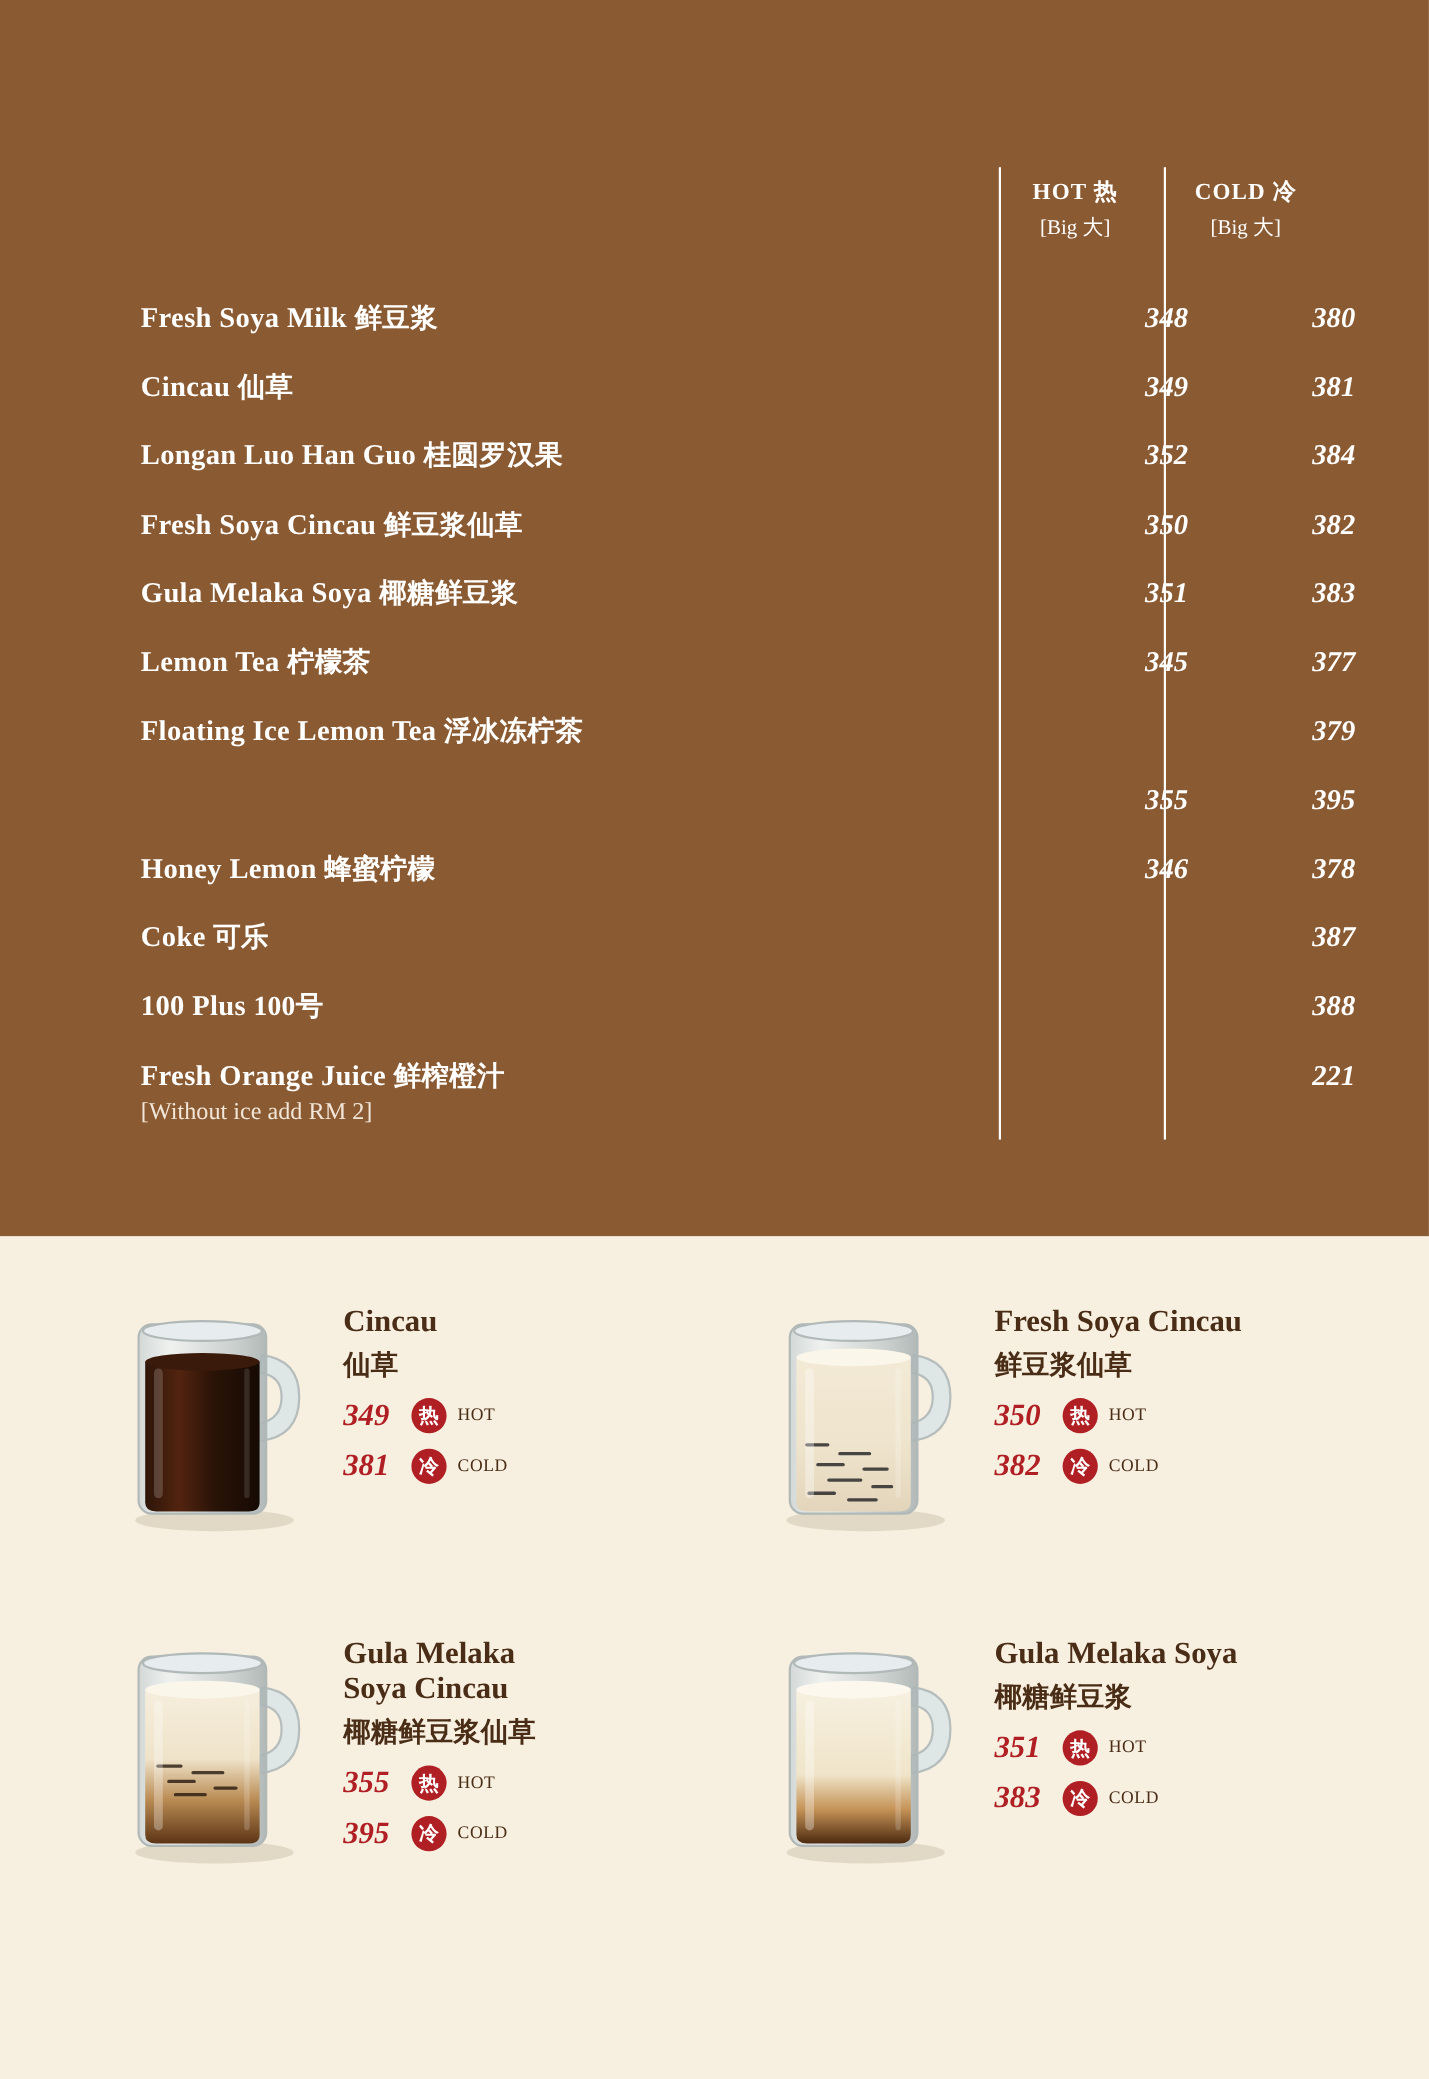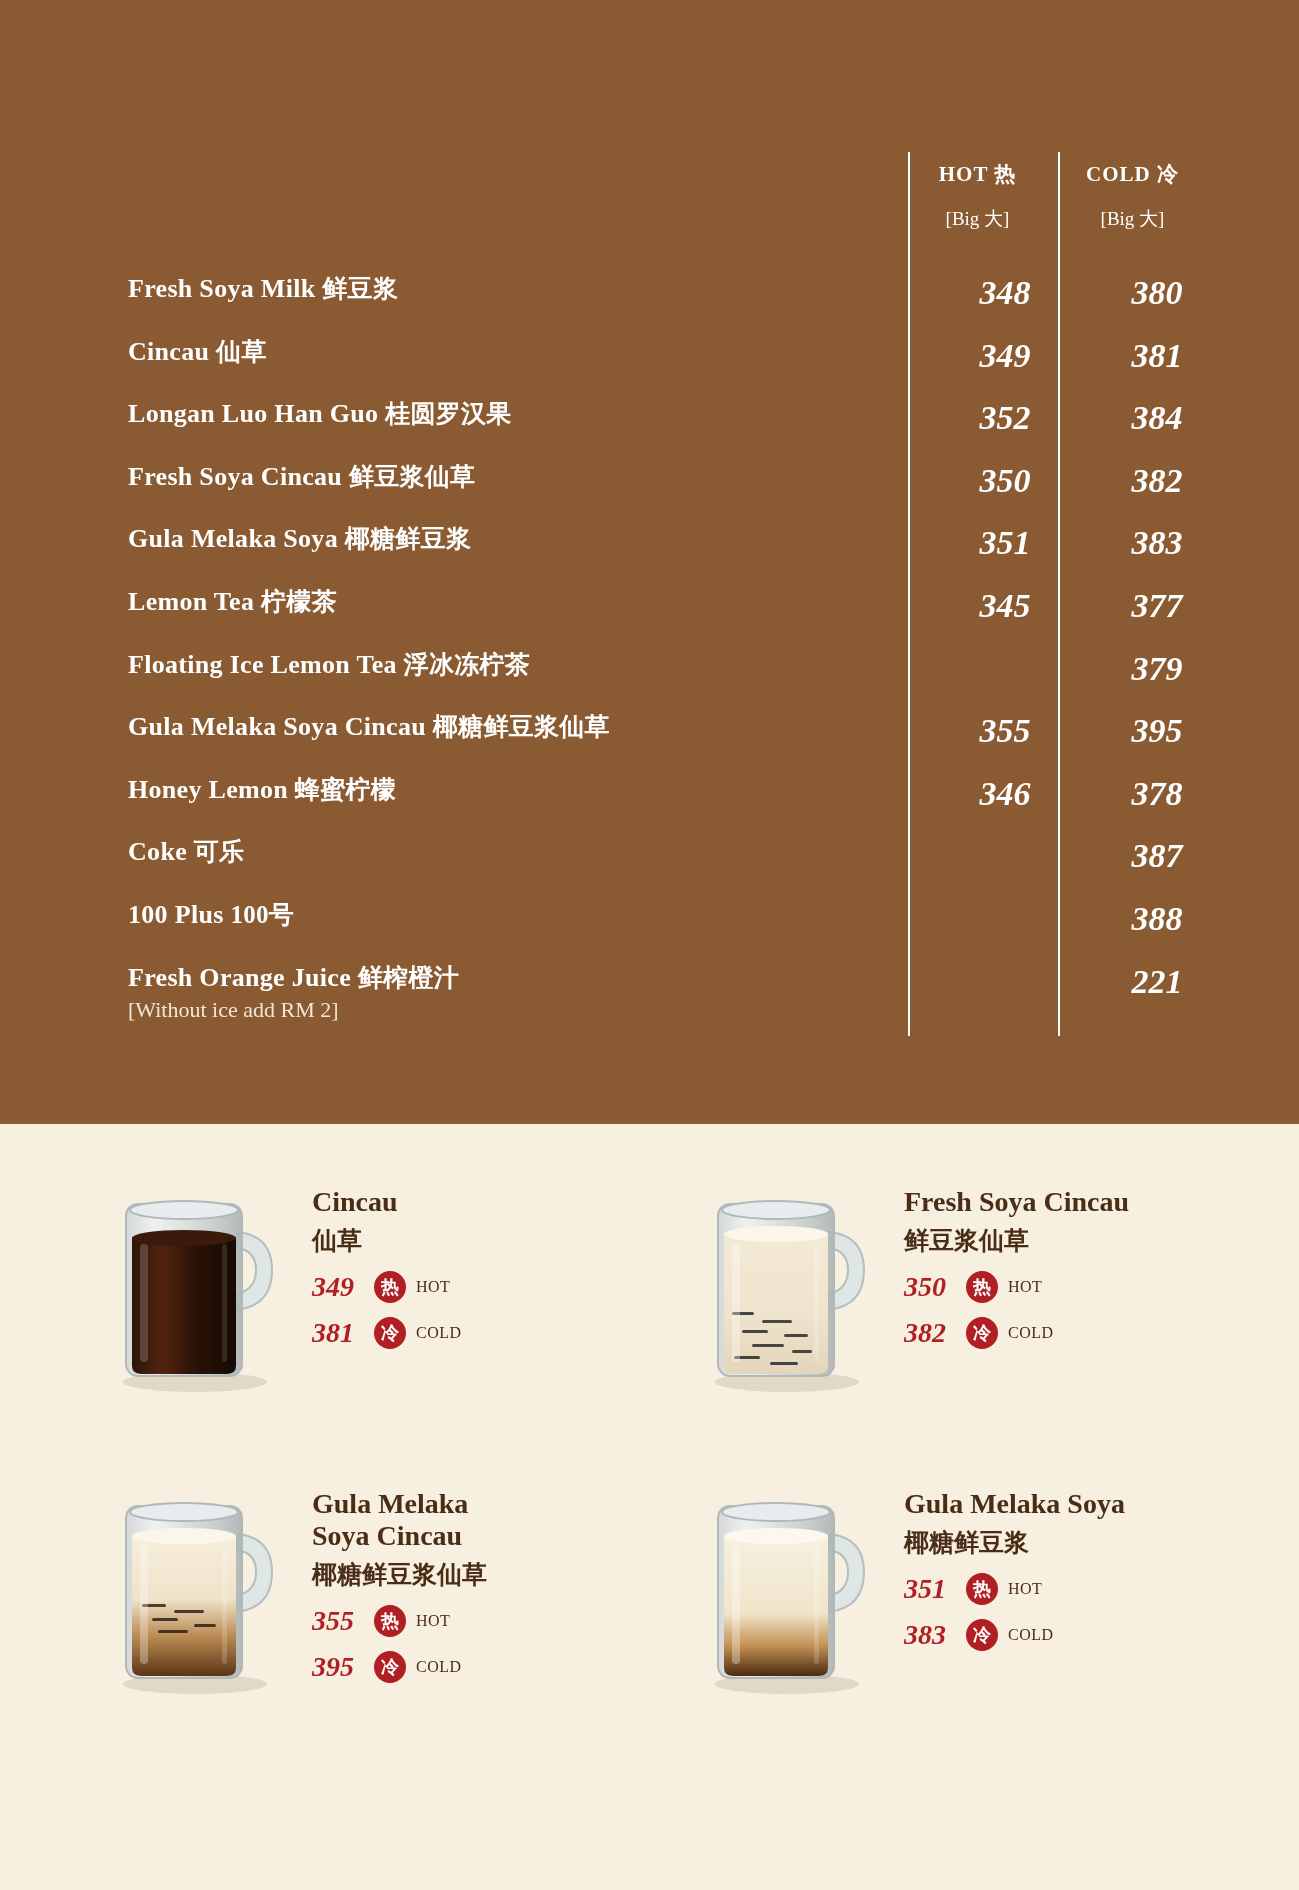--- a/index.html
+++ b/index.html
@@ -41,21 +41,21 @@
     font-weight: bold;
     font-size: 21px;
     letter-spacing: 1px;
     display: block;
     white-space: nowrap;
   }
   .price-header .col .sub {
     font-family: "Liberation Serif", serif;
     font-size: 19px;
     display: block;
-    margin-top: 18px;
+    margin-top: 6px;
     white-space: nowrap;
   }
 
   
   .vrule {
     position: absolute;
     width: 2px;
     background: #ffffff;
     top: 152px;
     height: 884px;
@@ -95,24 +95,24 @@
     top: 36px;
     color: #f2e6d8;
     font-size: 22px;
     font-family: "Liberation Serif", serif;
     font-weight: normal;
     white-space: nowrap;
   }
   .price {
     position: absolute;
     width: 150px;
-    text-align: center;
+    text-align: right;
     top: 2px;
     color: #ffffff;
-    font-size: 34px;
+    font-size: 26px;
     font-weight: bold;
     font-style: italic;
     font-family: "Liberation Serif", serif;
   }
   .price.hot { left: 908px; }
   .price.cold { left: 1060px; }
 
   
   .photo-panel {
     position: absolute;
@@ -252,21 +252,20 @@
       <div class="price cold">377</div>
     </div>
 
     <div class="item-row">
       <div class="item-name"><span>Floating Ice Lemon Tea</span> <span class="cn">浮冰冻柠茶</span></div>
       <div class="price hot"></div>
       <div class="price cold">379</div>
     </div>
 
     <div class="item-row">
-      <div class="item-name"><span>Gula Melaka Soya Cincau</span> <span class="cn">椰糖鲜豆浆仙草</span></div>
       <div class="price hot">355</div>
       <div class="price cold">395</div>
     </div>
 
     <div class="item-row">
       <div class="item-name"><span>Honey Lemon</span> <span class="cn">蜂蜜柠檬</span></div>
       <div class="price hot">346</div>
       <div class="price cold">378</div>
     </div>
 

